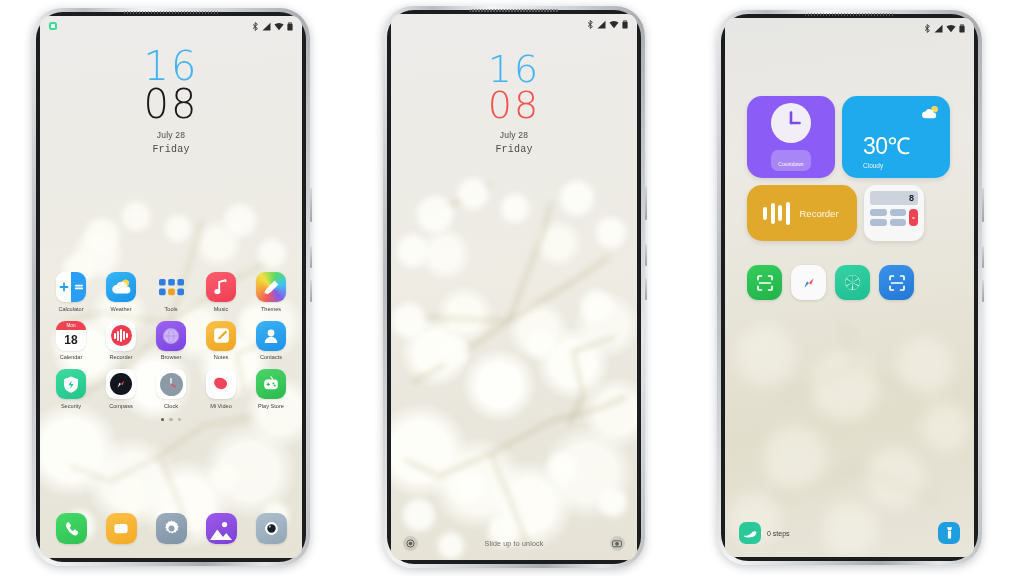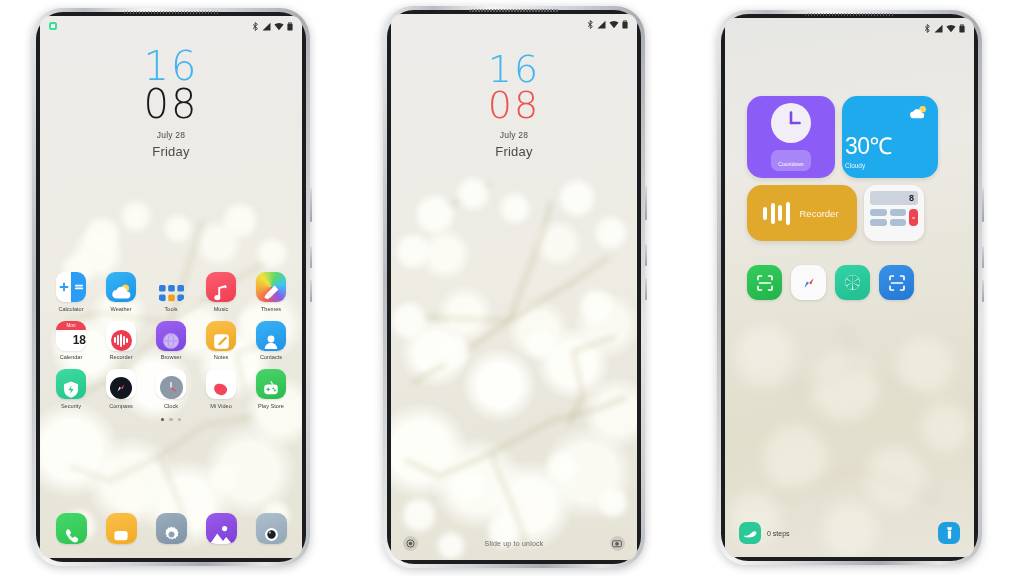--- a/index.html
+++ b/index.html
@@ -80,29 +80,29 @@
   .sb-icons { display: flex; align-items: center; gap: 3px; }
   .sb-icons svg { display: block; }
 
   
   .clock { position: absolute; left: 0; right: 0; text-align: center; z-index: 4; }
   .clk-h, .clk-m {
     font-family: "DejaVu Sans", sans-serif;
     font-weight: 300; letter-spacing: 2px; line-height: .94;
   }
   .clk-date { font-size: 8.5px; color: #4a4a4a; margin-top: 7px; letter-spacing: .2px; }
-  .clk-day  { font-size: 13px; color: #4a4a4a; margin-top: 4px; letter-spacing: .2px; }
+  .clk-day  { font-size: 10px; color: #4a4a4a; margin-top: 4px; letter-spacing: .2px; font-family: Liberation Mono, monospace; }
 
   
   .grid { position: absolute; left: 0; right: 0; z-index: 4; }
   .row { display: flex; justify-content: space-around; padding: 0 6px; margin-bottom: 9px; }
   .app { width: 40px; display: flex; flex-direction: column; align-items: center; }
   .ic {
     width: 30px; height: 30px; border-radius: 9px;
-    display: flex; align-items: flex-end; justify-content: center;
+    display: flex; align-items: center; justify-content: center;
     position: relative; overflow: hidden;
     box-shadow: 0 1px 2px rgba(0,0,0,.10);
   }
   .app-label {
     font-size: 5.6px; color: #3a3a3a; margin-top: 3.5px;
     white-space: nowrap; text-shadow: 0 0 2px rgba(255,255,255,.9);
   }
   .dots { display: flex; justify-content: center; gap: 5px; margin-top: 2px; }
   .dot { width: 3.5px; height: 3.5px; border-radius: 50%; background: rgba(90,90,85,.35); }
   .dot.on { background: rgba(50,50,48,.8); }
@@ -122,21 +122,21 @@
   .lk-text { font-size: 7px; color: #6a6a66; letter-spacing: .2px; }
 
   
   .widgets { position: absolute; z-index: 4; }
   .wg-row { display: flex; gap: 7px; margin-bottom: 7px; }
   .wg { border-radius: 15px; position: relative; box-shadow: 0 2px 5px rgba(0,0,0,.10); overflow: hidden; }
   .wg-countdown { width: 88px; height: 82px; background: #8b5cf6; display:flex; flex-direction:column; align-items:center; justify-content:center; }
   .cd-face { width: 40px; height: 40px; border-radius: 50%; background:#f1eef7; position: relative; }
   .cd-pill { margin-top: 7px; background: rgba(255,255,255,.26); border-radius: 7px; padding: 1.5px 7px; }
   .cd-pill span { font-size: 5px; color: #ffffff; }
-  .wg-weather { width: 96px; height: 82px; background: #1eaaec; padding: 9px 3px; display:flex; flex-direction:column; justify-content:flex-end; position:relative; }
+  .wg-weather { width: 108px; height: 82px; background: #1eaaec; padding: 9px 21px; display:flex; flex-direction:column; justify-content:flex-end; position:relative; }
   .wx-temp { font-size: 23px; color: #fff; font-weight: 400; letter-spacing: -.5px; line-height: 1; }
   .wx-cond { font-size: 6.5px; color: rgba(255,255,255,.9); margin-top: 4px; }
   .wx-sun { position: absolute; top: 9px; right: 10px; }
   .wg-recorder { width: 110px; height: 56px; background: #e0a92b; display: flex; align-items: center; gap: 10px; padding-left: 16px; }
   .rec-bars { display: flex; align-items: center; gap: 3.5px; height: 24px; }
   .rec-bars i { width: 4px; background: #fff; border-radius: 2px; display: block; }
   .rec-label { font-size: 9.5px; color: rgba(255,255,255,.92); }
   .wg-calc { width: 60px; height: 56px; background: #f7f7f7; border-radius: 12px; padding: 6px; }
   .calc-disp { height: 14px; background: #ccd3dd; border-radius: 3px; display:flex; align-items:center; justify-content:flex-end; padding-right: 4px; }
   .calc-disp span { font-size: 9px; color: #1c1c1c; font-weight: 700; }

